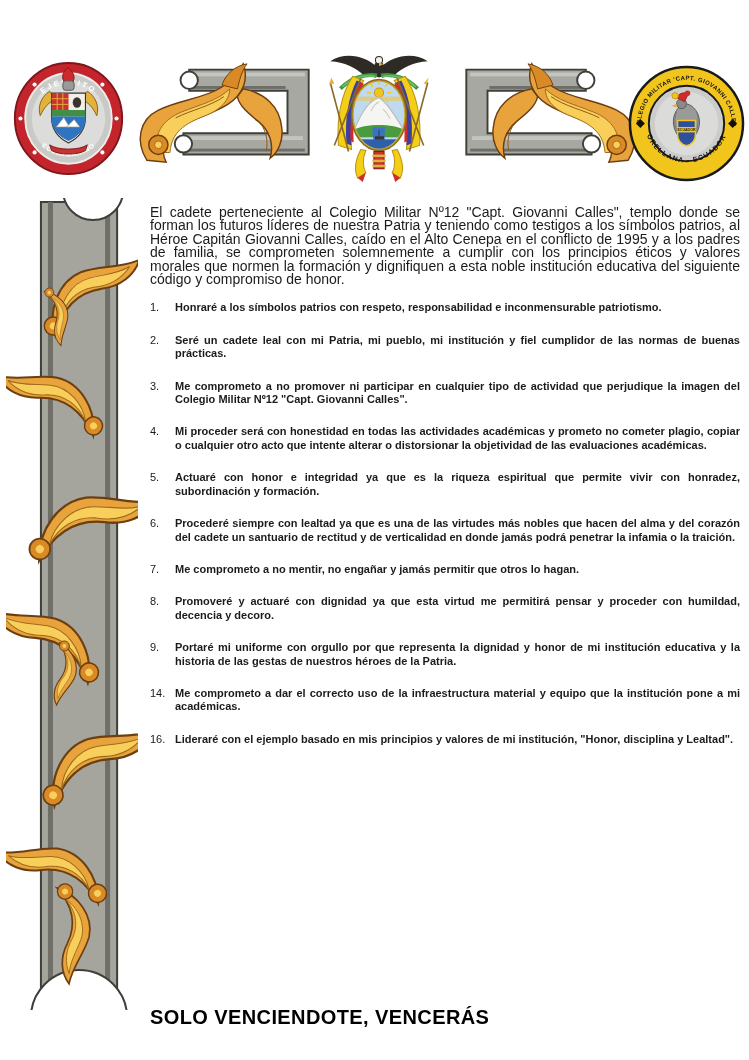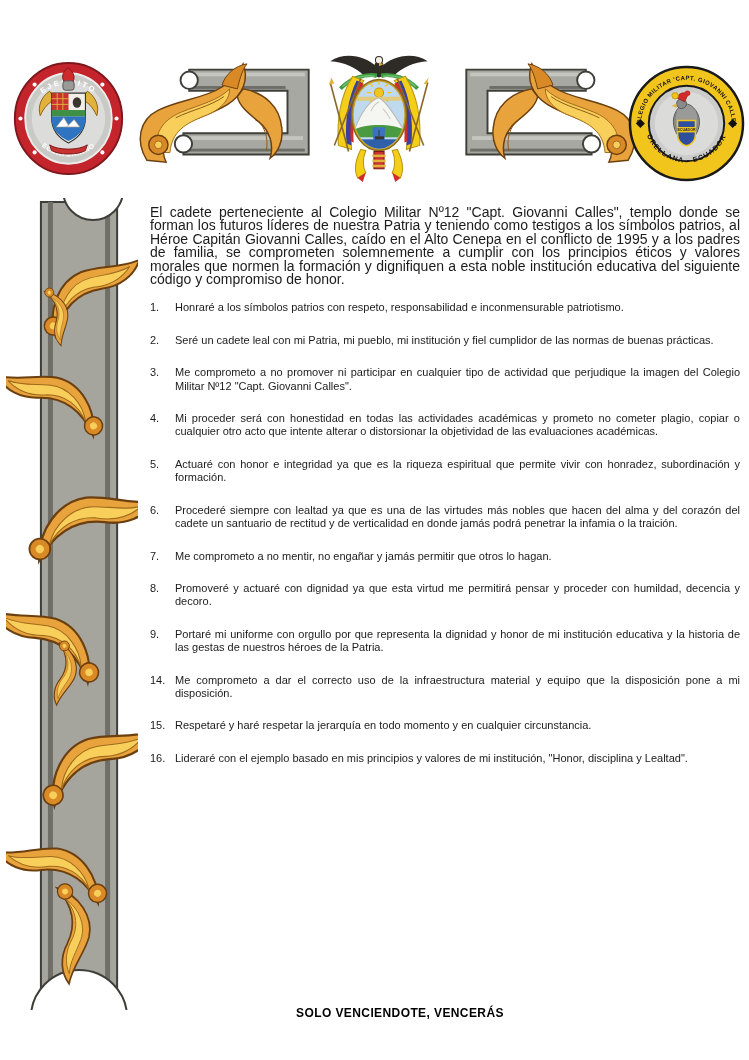--- a/index.html
+++ b/index.html
@@ -15,24 +15,24 @@
   }
   .content{left:150px;top:206px;width:590px;}
   .intro{
     font-size:14px;line-height:13.4px;text-align:justify;margin:0 0 15px 0;
   }
   ol.code-list{list-style:none;margin:0;padding:0;}
   ol.code-list li{
     display:flex;margin:0 0 19px 0;font-size:11px;line-height:13.4px;
   }
   ol.code-list .num{flex:0 0 25px;}
-  ol.code-list .txt{flex:1;text-align:justify;}
+  ol.code-list .txt{flex:1;text-align:justify;font-weight:bold;}
   .motto{
-    left:150px;top:1006px;width:500px;text-align:center;
-    font-size:12px;font-weight:bold;letter-spacing:.4px;color:#000;
+    left:150px;top:1006px;width:500px;
+    font-size:20px;font-weight:bold;letter-spacing:.4px;color:#000;
   }
   .seal-left{left:12px;top:60px;width:113px;height:117px;}
   .orn-left{left:127px;top:60px;width:188px;height:106px;}
   .coat{left:318px;top:50px;width:122px;height:134px;}
   .orn-right{left:460px;top:60px;width:188px;height:106px;transform:scaleX(-1);}
   .badge-right{left:627px;top:64px;width:119px;height:119px;}
   .column{left:6px;top:198px;width:132px;height:812px;}
 </style>
 </head>
 <body>
@@ -275,25 +275,21 @@
       <li>
           <span class="num">8.</span>
           <span class="txt">Promoveré y actuaré con dignidad ya que esta virtud me permitirá pensar y proceder con humildad, decencia y decoro.</span>
         </li>
       <li>
           <span class="num">9.</span>
           <span class="txt">Portaré mi uniforme con orgullo por que representa la dignidad y honor de mi institución educativa y la historia de las gestas de nuestros héroes de la Patria.</span>
         </li>
       <li>
           <span class="num">14.</span>
-          <span class="txt">Me comprometo a dar el correcto uso de la infraestructura material y equipo que la disposición pone a mi disposición.</span>
-        </li>
-      <li>
-          <span class="num">15.</span>
-          <span class="txt">Respetaré y haré respetar la jerarquía en todo momento y en cualquier circunstancia.</span>
+          <span class="txt">Me comprometo a dar el correcto uso de la infraestructura material y equipo que la institución pone a mi académicas.</span>
         </li>
       <li>
           <span class="num">16.</span>
           <span class="txt">Lideraré con el ejemplo basado en mis principios y valores de mi institución, "Honor, disciplina y Lealtad".</span>
         </li>
     </ol>
   </div>
 
   <div class="abs motto">SOLO VENCIENDOTE, VENCERÁS</div>
 

